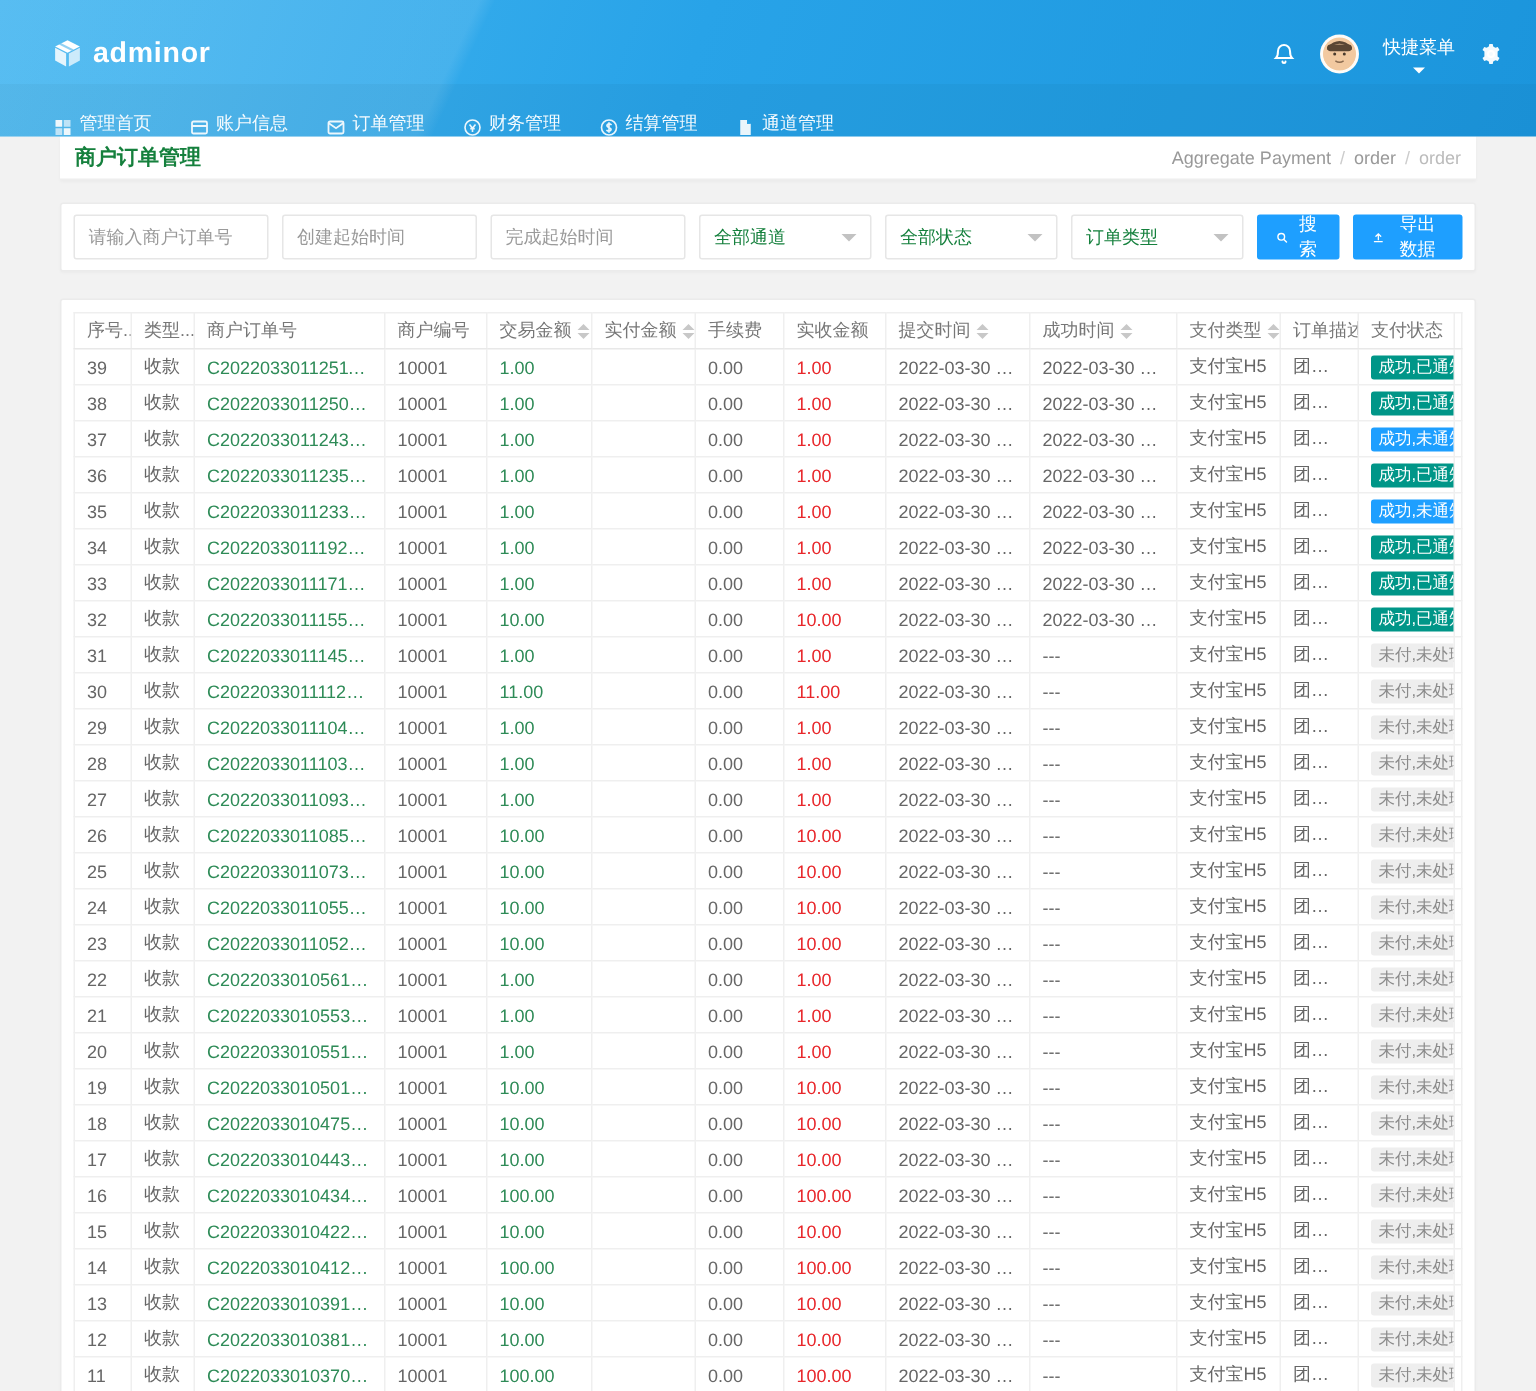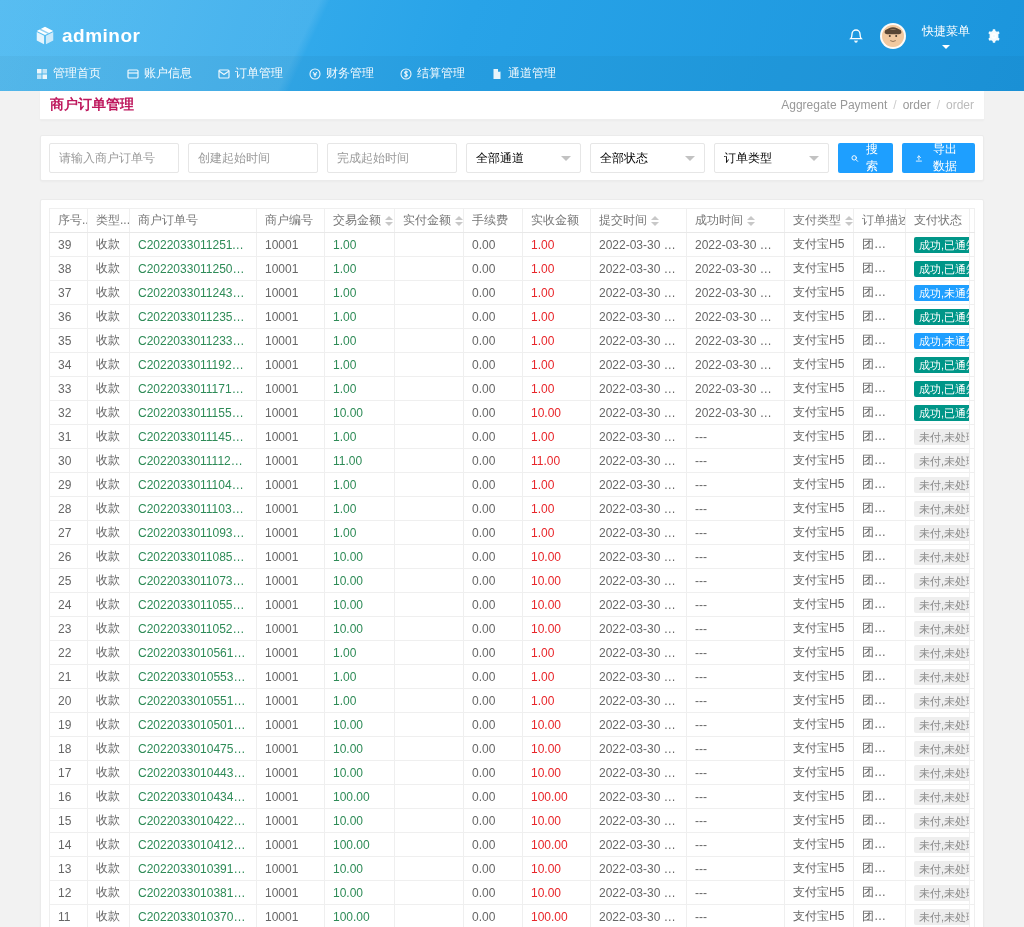--- a/index.html
+++ b/index.html
@@ -19,34 +19,34 @@
     background:linear-gradient(115deg, rgba(255,255,255,.10) 0%, rgba(255,255,255,.10) 30%, rgba(255,255,255,0) 31%);
   }
   .topbar { height:40px; display:flex; align-items:center; justify-content:space-between; padding:0 22px 0 34px; position:relative; z-index:2;margin-top:16px;}
   .logo { display:flex; align-items:center; gap:6px; color:#fff; }
   .logo-text { font-size:19px; font-weight:bold; letter-spacing:.5px; }
   .top-right { display:flex; align-items:center; gap:16px; color:#fff; }
   .icon-btn { display:flex; align-items:center; justify-content:center; cursor:pointer; }
   .avatar { width:26px; height:26px; border-radius:50%; background:#f6d7b0; border:2px solid rgba(255,255,255,.9); overflow:hidden; display:flex; align-items:center; justify-content:center;}
   .quick-menu { display:flex; align-items:center; gap:5px; font-size:12px; cursor:pointer;flex-direction:column; }
   .navbar { height:35px; display:flex; align-items:center; padding:0 34px; position:relative; z-index:2; background:rgba(0,0,0,.03);}
-  .nav-item { display:flex; align-items:center; gap:5px; color:rgba(255,255,255,.95); font-size:12px; margin-right:22px; cursor:pointer; padding:0 2px; height:100%;font-family:Liberation Mono, monospace; }
+  .nav-item { display:flex; align-items:flex-end; gap:5px; color:rgba(255,255,255,.95); font-size:12px; margin-right:22px; cursor:pointer; padding:0 2px; height:100%;font-family:Liberation Mono, monospace; }
   .nav-item svg { opacity:.9; }
   
   .content { padding:0 40px; }
   .titlebar { background:#fff; height:29px; display:flex; align-items:center; justify-content:space-between; padding:0 10px; border-bottom:1px solid #eee; box-shadow:0 1px 2px rgba(0,0,0,.03); }
-  .page-title { font-size:14px; font-weight:bold; color:#be185d; }
+  .page-title { font-size:14px; font-weight:bold; color:#15803d; }
   .breadcrumb { font-size:12px; color:#999; display:flex; gap:6px; align-items:center;}
   .breadcrumb .sep { color:#ccc; }
   .breadcrumb .last { color:#bbb; }
   
   .filter-card { margin-top:15px; background:#fff; border:1px solid #ebebeb; border-radius:2px; padding:7px 8px; display:flex; align-items:center; gap:9px; box-shadow:0 1px 2px rgba(0,0,0,.03);}
   .f-input { height:30px; width:130px; border:1px solid #e6e6e6; border-radius:2px; padding:0 9px; font-size:12px; color:#666; outline:none; font-family:inherit;}
   .f-input::placeholder { color:#9a9a9a; }
-  .f-select { height:30px; width:150px; border:1px solid #e6e6e6; border-radius:2px; padding:0 9px; font-size:12px; color:#000000; display:flex; align-items:center; justify-content:space-between; background:#fff; cursor:pointer;}
+  .f-select { height:30px; width:150px; border:1px solid #e6e6e6; border-radius:2px; padding:0 9px; font-size:12px; color:#15803d; display:flex; align-items:center; justify-content:space-between; background:#fff; cursor:pointer;}
   .caret { width:0; height:0; border-left:5px solid transparent; border-right:5px solid transparent; border-top:5px solid #c2c2c2; }
   .btn { height:30px; background:#1e9fff; color:#fff; border:none; border-radius:2px; font-size:12px; padding:0 13px; display:flex; align-items:center; gap:5px; cursor:pointer; font-family:inherit;}
   
   .table-card { margin-top:18px; background:#fff; border:1px solid #ebebeb; border-radius:2px; padding:8px 8px 14px 8px; box-shadow:0 1px 2px rgba(0,0,0,.03);}
   table { border-collapse:collapse; table-layout:fixed; width:100%; }
   th,td { border:1px solid #efefef; font-weight:normal; text-align:left; padding:3px 8px; font-size:12px; color:#666; height:20px; overflow:hidden; white-space:nowrap; text-overflow:ellipsis; }
   th { color:#777; height:22px; }
   thead th { border-bottom:1px solid #e8e8e8; }
   .th-inner { display:flex; align-items:center; gap:4px; }
   .sort { display:inline-flex; flex-direction:column; gap:2px; cursor:pointer; }

